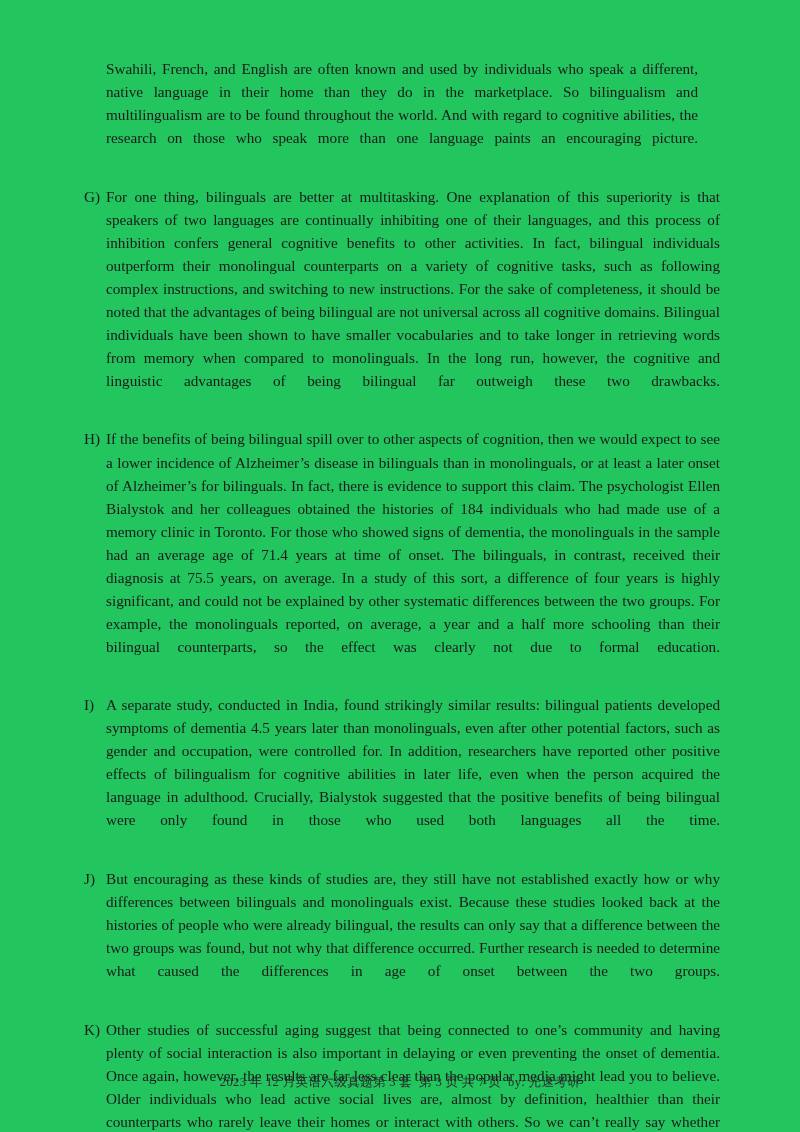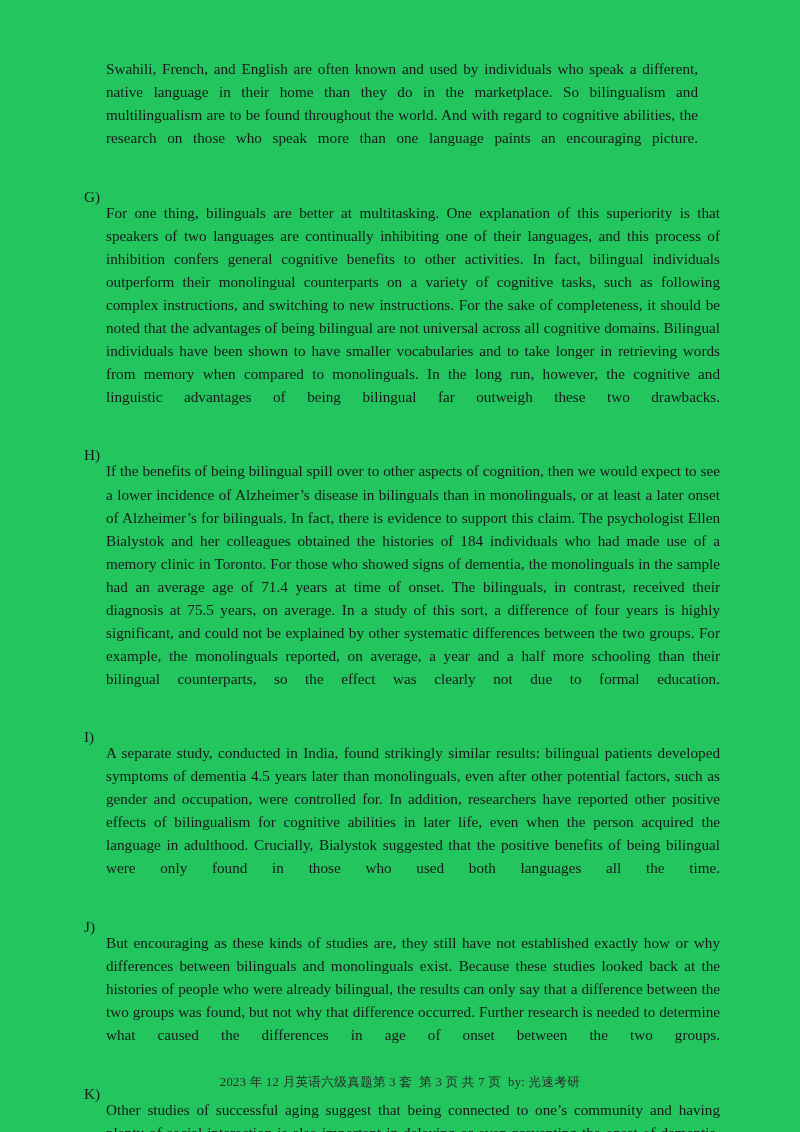--- a/index.html
+++ b/index.html
@@ -50,21 +50,20 @@
     text-align: left;
     white-space: nowrap;
     font-size: 15.2px;
     line-height: 1.515;
   }
   .para-body {
     flex: 1 1 auto;
     text-align: justify;
     text-justify: inter-word;
     hyphens: none;
-    margin-top: 16px;
   }
   
   .para-body::after,
   .para-lead::after {
     content: "";
     display: inline-block;
     width: 100%;
   }
   
   .footer {

